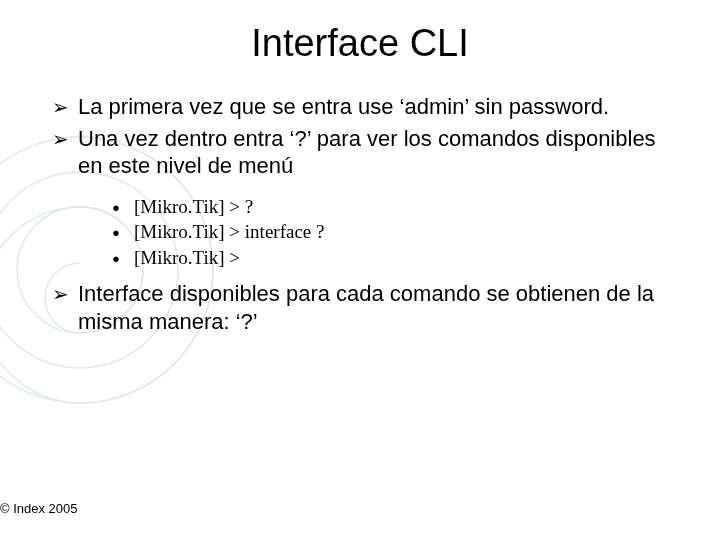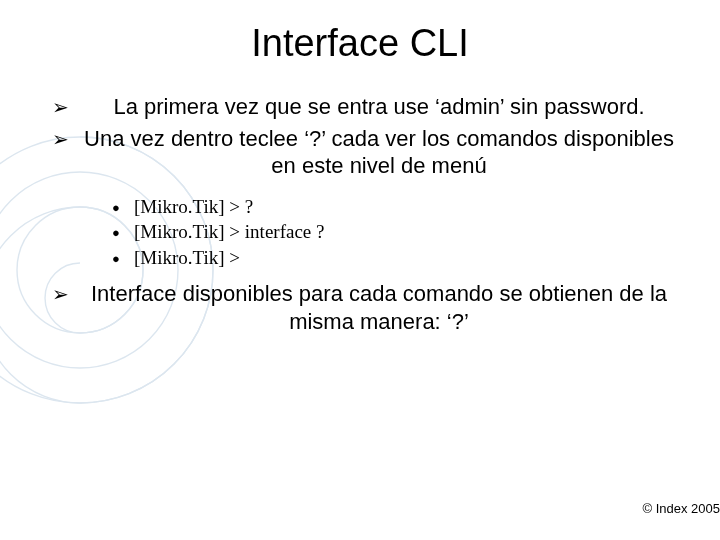--- a/index.html
+++ b/index.html
@@ -44,41 +44,41 @@
     display: flex;
     margin-bottom: 4px;
   }
   .l1 .b {
     flex: 0 0 26px;
     font-family: Arial, sans-serif;
     font-size: 20px;
     color: #000;
     padding-top: 2px;
   }
-  .l1 .t { flex: 1; text-align: center; }
+  .l1 .t { flex: 1; }
   .sub {
     padding: 10px 0 10px 60px;
   }
   .l2 {
     display: flex;
     font-size: 19px;
     line-height: 1.35;
   }
   .l2 .b {
     flex: 0 0 22px;
     font-size: 13px;
     padding-top: 5px;
   }
   .l2 .t { flex: 1; font-family: Liberation Serif, serif; }
   .footer {
     position: absolute;
     bottom: 24px;
     left: 0;
     width: 100%;
-    text-align: right;
+    text-align: left;
     font-size: 13px;
     color: #000;
   }
 </style>
 </head>
 <body>
 
 <div class="watermark">
   <svg viewBox="0 0 200 200">
     <g fill="none" stroke="#dce6ef" stroke-width="1">
@@ -96,21 +96,21 @@
 
   <div class="content">
 
     <div class="l1">
       <div class="b">➢</div>
       <div class="t">La primera vez que se entra use ‘admin’ sin password.</div>
     </div>
 
     <div class="l1">
       <div class="b">➢</div>
-      <div class="t">Una vez dentro teclee ‘?’ cada ver los comandos disponibles en este nivel de menú</div>
+      <div class="t">Una vez dentro entra ‘?’ para ver los comandos disponibles en este nivel de menú</div>
     </div>
 
     <div class="sub">
       <div class="l2">
         <div class="b">●</div>
         <div class="t">[Mikro.Tik] &gt; ?</div>
       </div>
       <div class="l2">
         <div class="b">●</div>
         <div class="t">[Mikro.Tik] &gt; interface ?</div>

